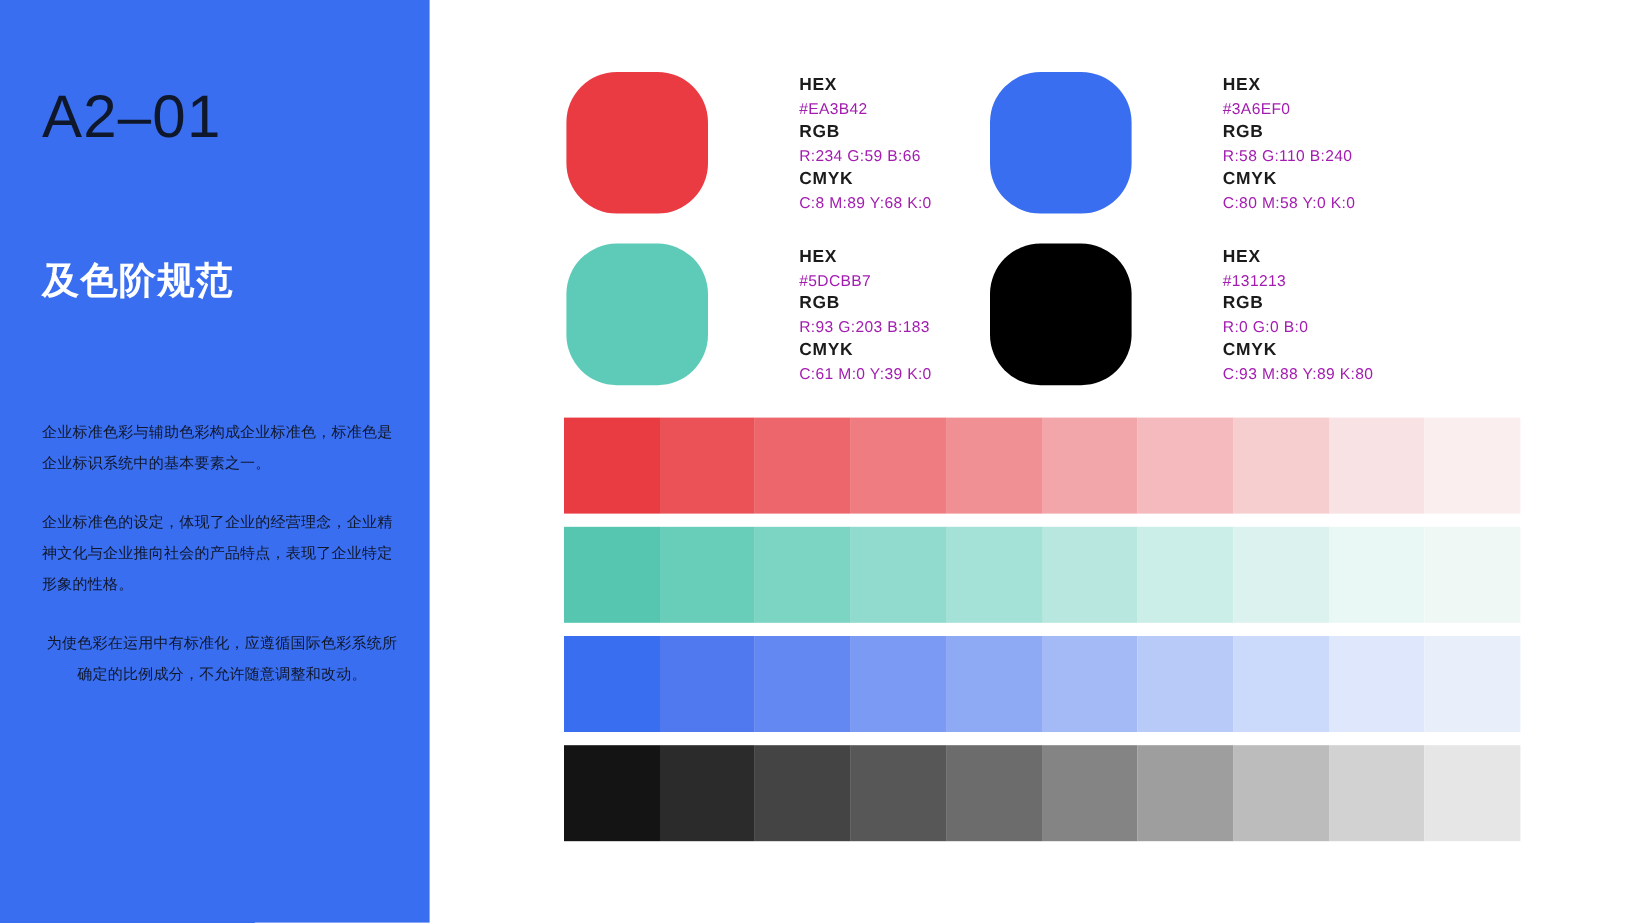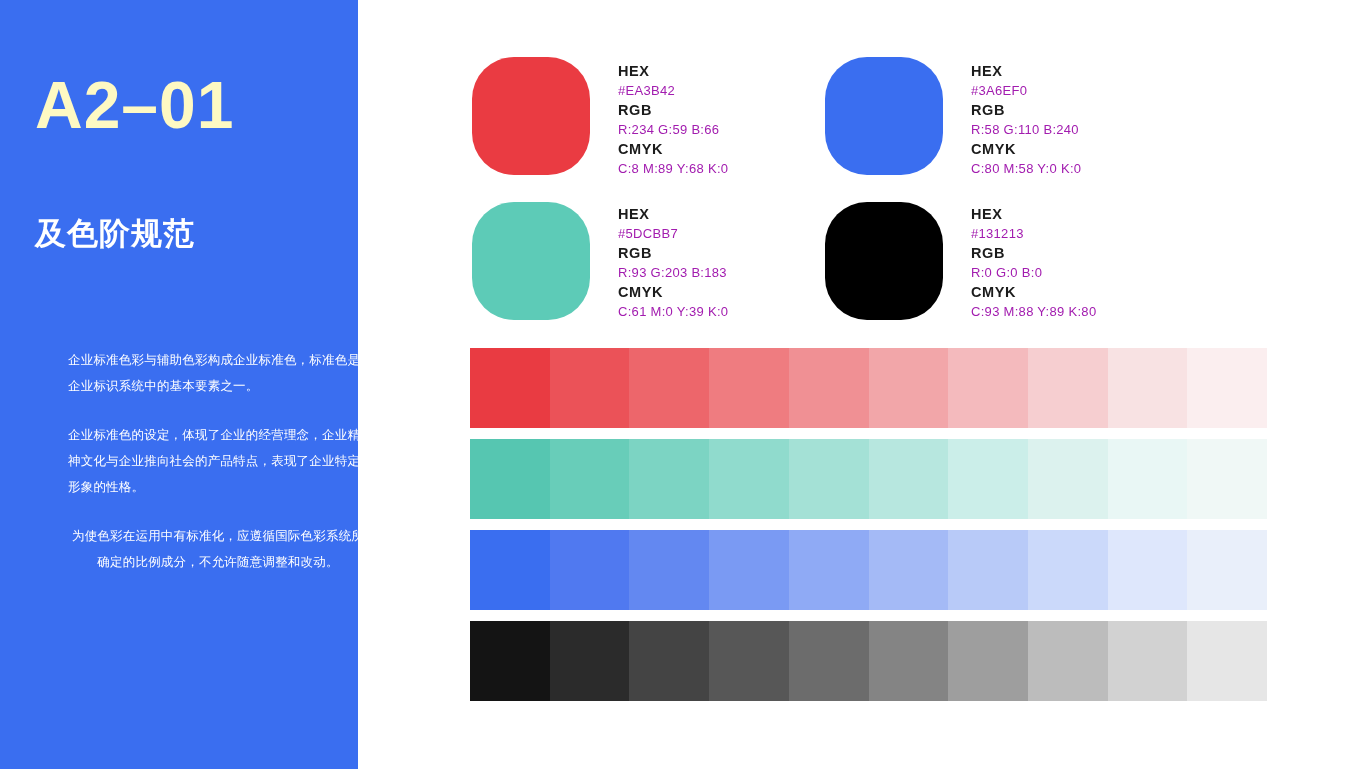--- a/index.html
+++ b/index.html
@@ -23,24 +23,24 @@
     position: absolute;
     left: 0; top: 0;
     width: 358px;
     height: 769px;
     background: #3a6ef0;
   }
   .sidebar-title {
     position: absolute;
     left: 35px;
     top: 72px;
-    font-size: 66px;
-    font-weight: 700;
+    font-size: 50px;
+    font-weight: 400;
     letter-spacing: 1px;
-    color: #fef9c3;
+    color: #0f172a;
     line-height: 1.0;
     white-space: nowrap;
   }
   .sidebar-heading {
     position: absolute;
     left: 35px;
     top: 212px;
     font-size: 31px;
     font-weight: 700;
     color: #ffffff;
@@ -48,39 +48,39 @@
     letter-spacing: 1px;
   }
   .sidebar-heading span { display: block; }
 
   .sidebar-body {
     position: absolute;
     left: 35px;
     top: 348px;
     width: 300px;
     font-size: 12.5px;
-    color: #ffffff;
+    color: #0f172a;
     line-height: 2.05;
     letter-spacing: 0.2px;
-    margin-left: 33px;
   }
   .sidebar-para { margin-bottom: 24px; }
   .sidebar-para:last-child { margin-bottom: 0; text-align: center; }
 
   
   .cards {
     position: absolute;
     left: 472px;
     top: 53px;
     width: 760px;
   }
   .card {
     position: absolute;
     display: flex;
-    align-items: center;
+    align-items: flex-end;
+    gap: 48px;
   }
   .card-c0 { left: 0px;   top: 0px;   }
   .card-c1 { left: 353px; top: 0px;   }
   .card-c2 { left: 0px;   top: 147px; }
   .card-c3 { left: 353px; top: 147px; }
 
   .swatch {
     width: 118px;
     height: 118px;
     border-radius: 42px;

